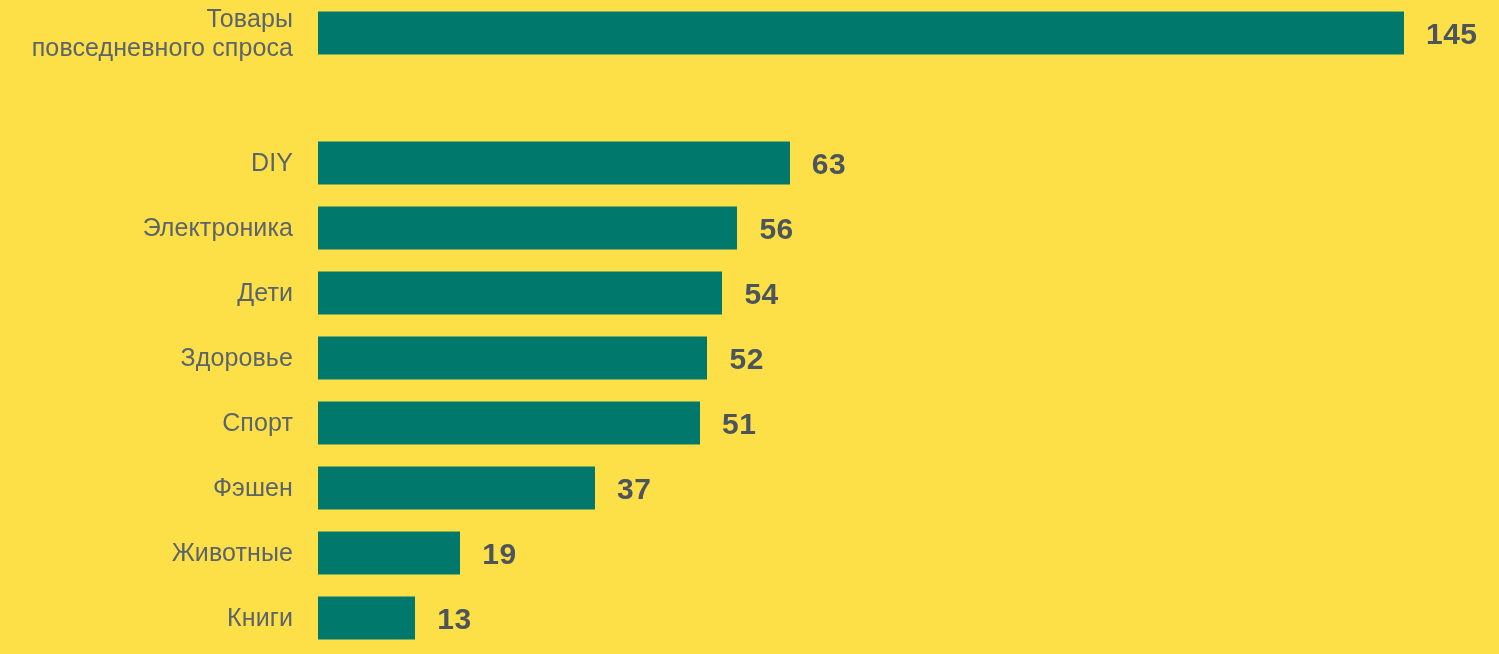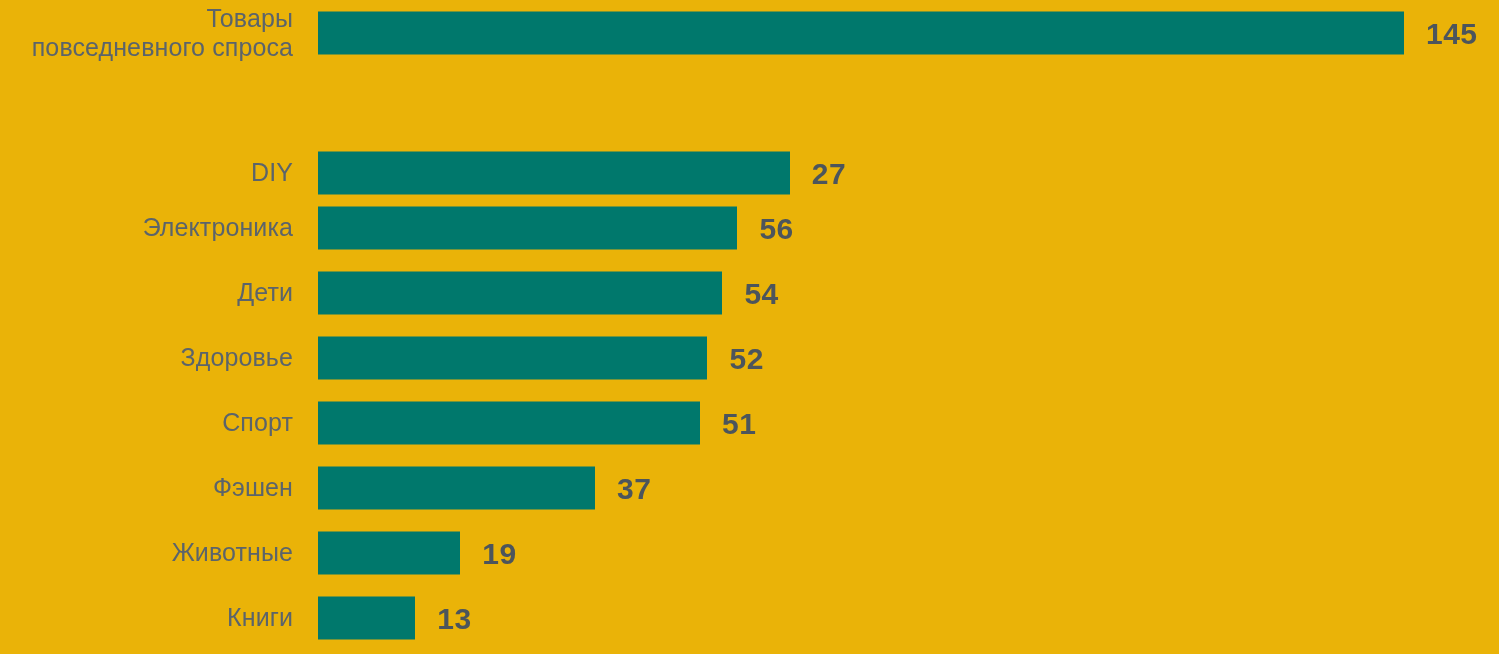--- a/index.html
+++ b/index.html
@@ -65,37 +65,37 @@
     font-size: 30px;
     font-weight: 700;
     line-height: 43px;
     letter-spacing: 0.5px;
     white-space: nowrap;
   }
 </style>
 </head>
 <body>
 
-<div id="chart-root" style="background: #eab308;">
+<div id="chart-root" style="background: #fde047;">
 
   <div class="bar-row" style="top:0px;">
     <div class="cat-label" style="color: rgb(91, 100, 107);">Товары
 повседневного спроса</div>
     <div class="bar-track">
       <div class="bar-fill" style="width: 1086px; background: rgb(0, 120, 108);"></div>
       <div class="bar-value" style="color: rgb(76, 85, 92);">145</div>
     </div>
   </div>
 
 
-  <div class="bar-row" style="top:140px;padding-left:35px;">
+  <div class="bar-row" style="top:130px;padding-left:35px;">
     <div class="cat-label" style="color: rgb(91, 100, 107);">DIY</div>
     <div class="bar-track">
       <div class="bar-fill" style="width: 471.848px; background: rgb(0, 120, 108);"></div>
-      <div class="bar-value" style="color: rgb(76, 85, 92);">27</div>
+      <div class="bar-value" style="color: rgb(76, 85, 92);">63</div>
     </div>
   </div>
 
   <div class="bar-row" style="top:195px;">
     <div class="cat-label" style="color: rgb(91, 100, 107);">Электроника</div>
     <div class="bar-track">
       <div class="bar-fill" style="width: 419.421px; background: rgb(0, 120, 108);"></div>
       <div class="bar-value" style="color: rgb(76, 85, 92);">56</div>
     </div>
   </div>

